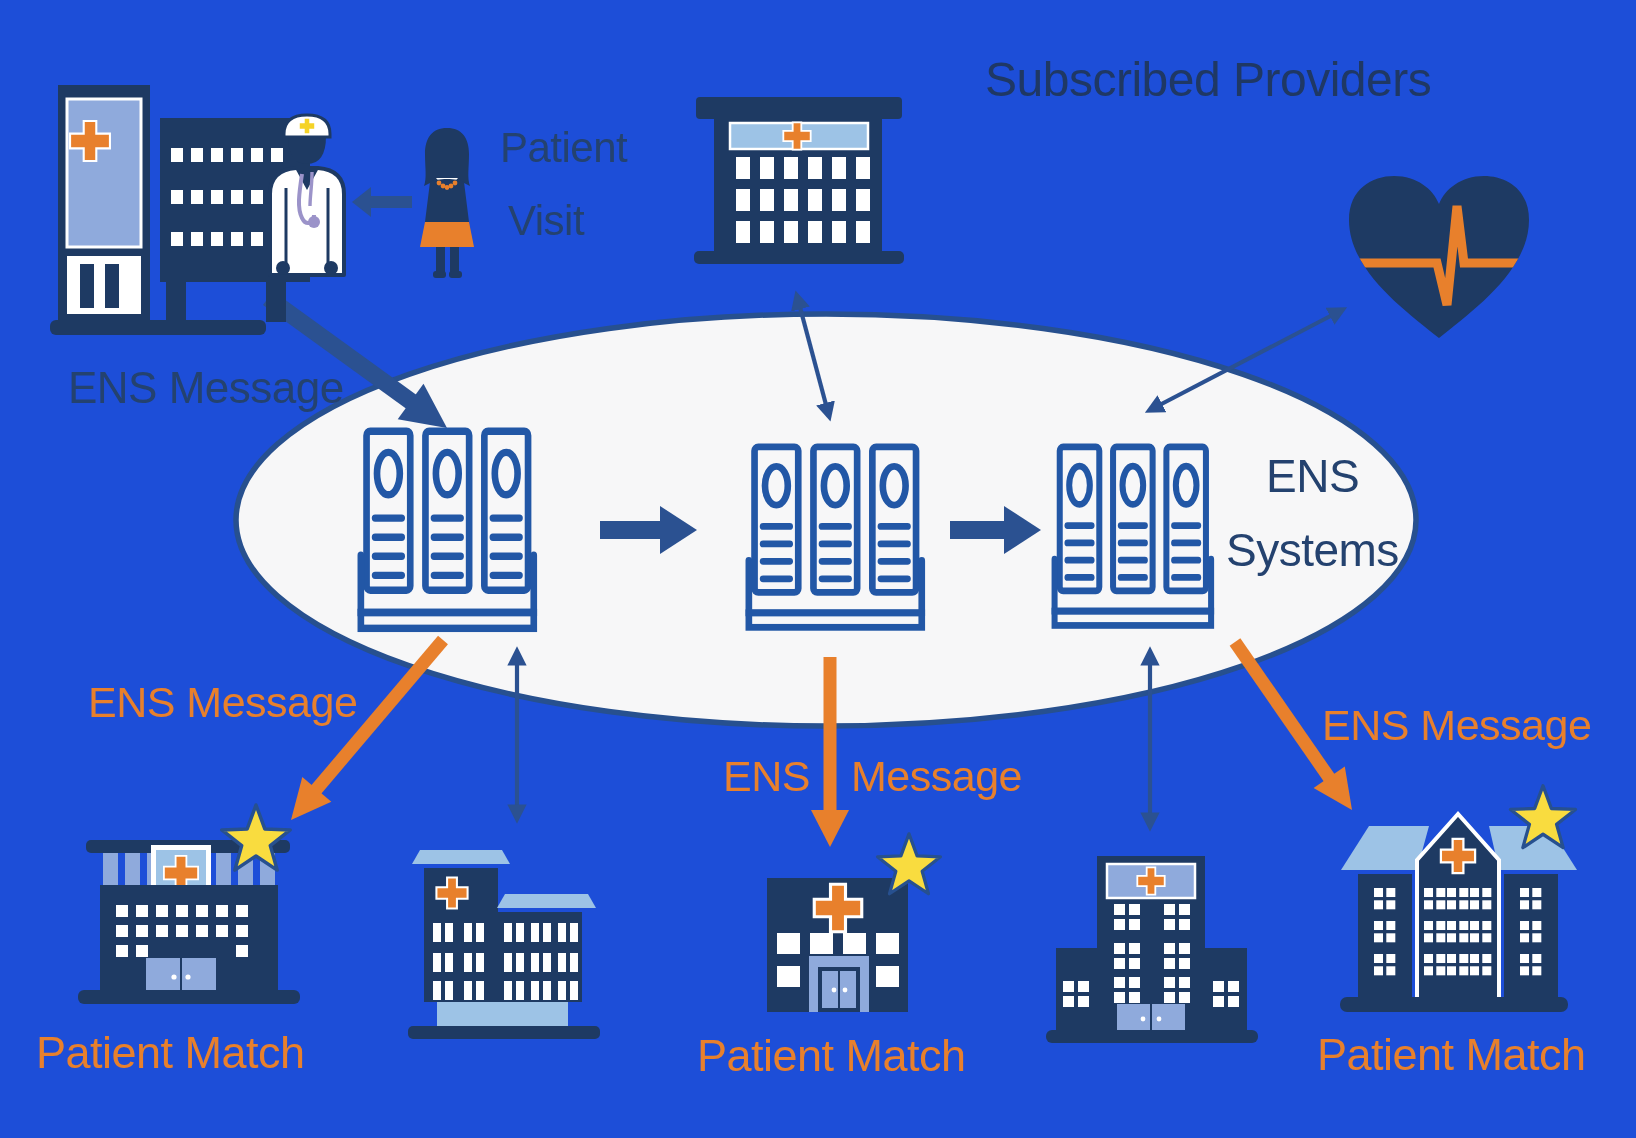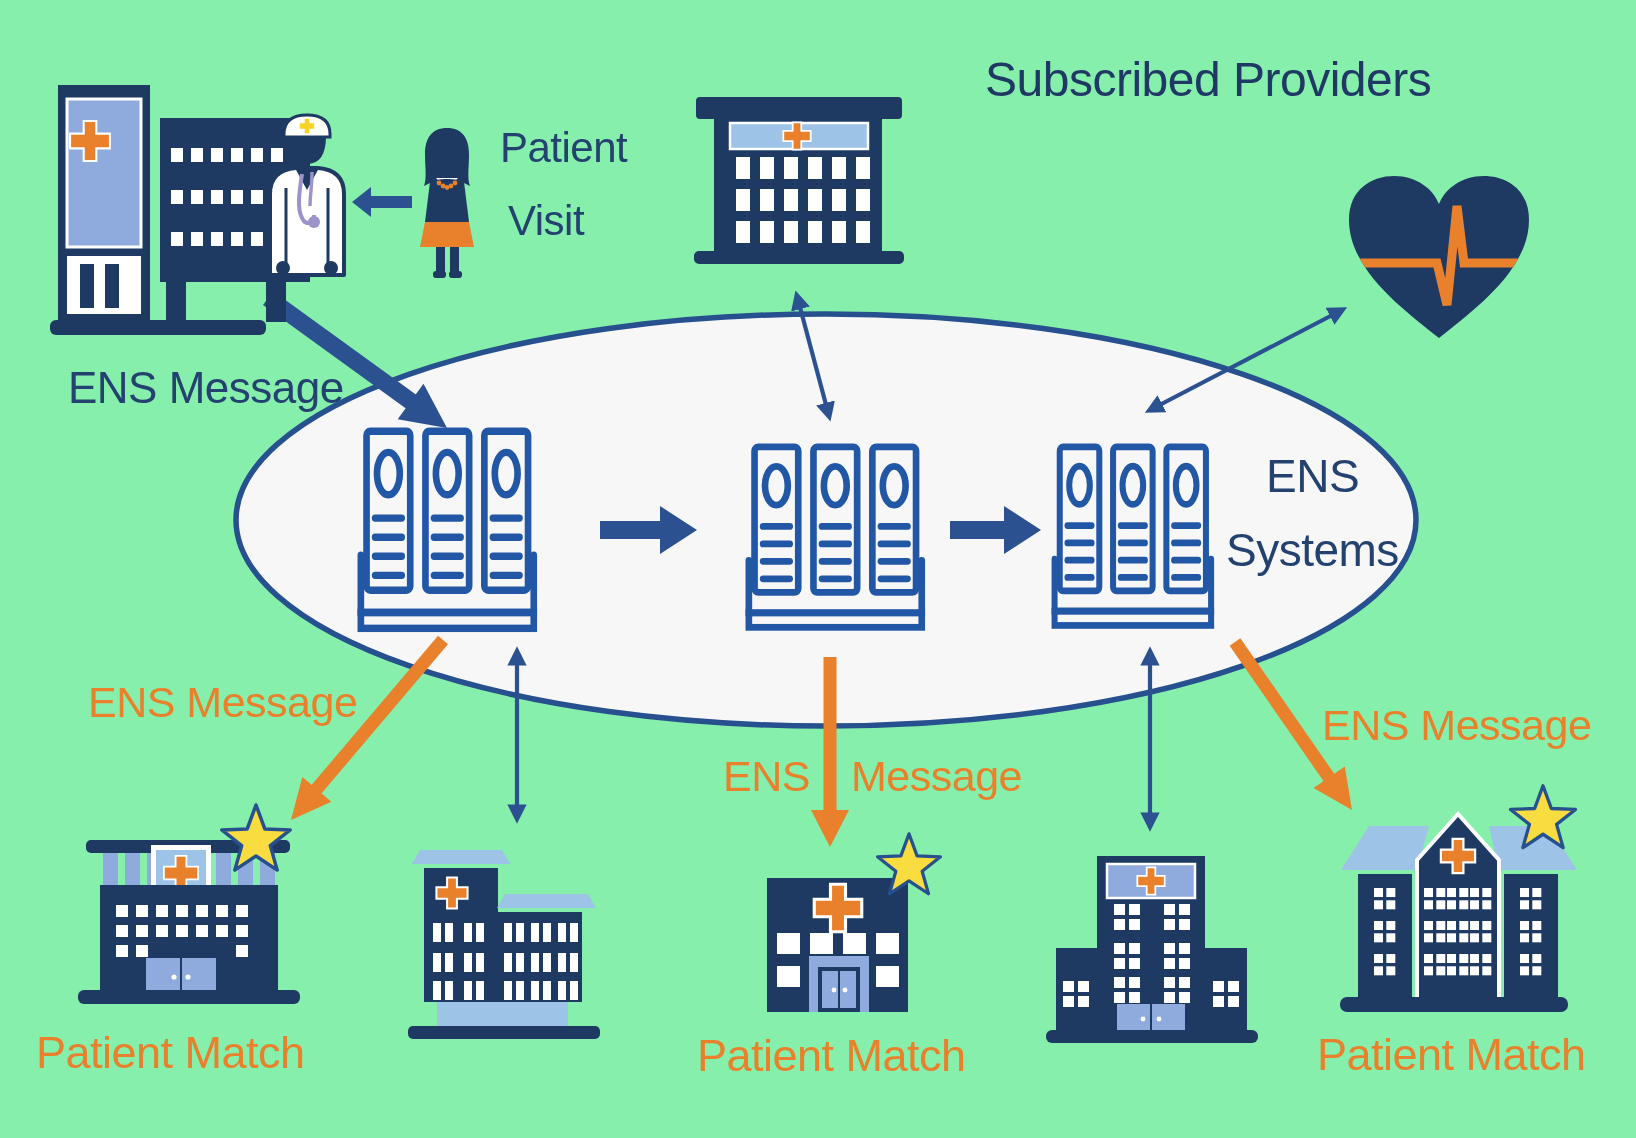--- a/index.html
+++ b/index.html
@@ -1,16 +1,16 @@
 <!DOCTYPE html>
 <html><head>
 <meta charset="utf-8">
 <style>
   html,body{margin:0;padding:0;background:#ffffff;}
-  #frame{position:relative;width:1636px;height:1138px;background:#86efac;overflow:hidden;}
+  #frame{position:relative;width:1636px;height:1138px;background:#1d4ed8;overflow:hidden;}
   svg{position:absolute;left:0;top:0;}
   text{font-family:"Liberation Sans","DejaVu Sans",sans-serif;}
   .t-title{fill:#1F3864;font-size:48px;letter-spacing:-0.5px;}
   .t-navy{fill:#24426F;font-size:44px;letter-spacing:-0.5px;}
   .t-navy-sm{fill:#24426F;font-size:42px;letter-spacing:-0.5px;}
   .t-ens{fill:#24426F;font-size:46px;letter-spacing:-0.5px;}
   .t-orange{fill:#E8802C;font-size:43px;letter-spacing:-0.5px;}
   .t-match{fill:#E8802C;font-size:45px;letter-spacing:-0.5px;}
 </style>
 </head>

